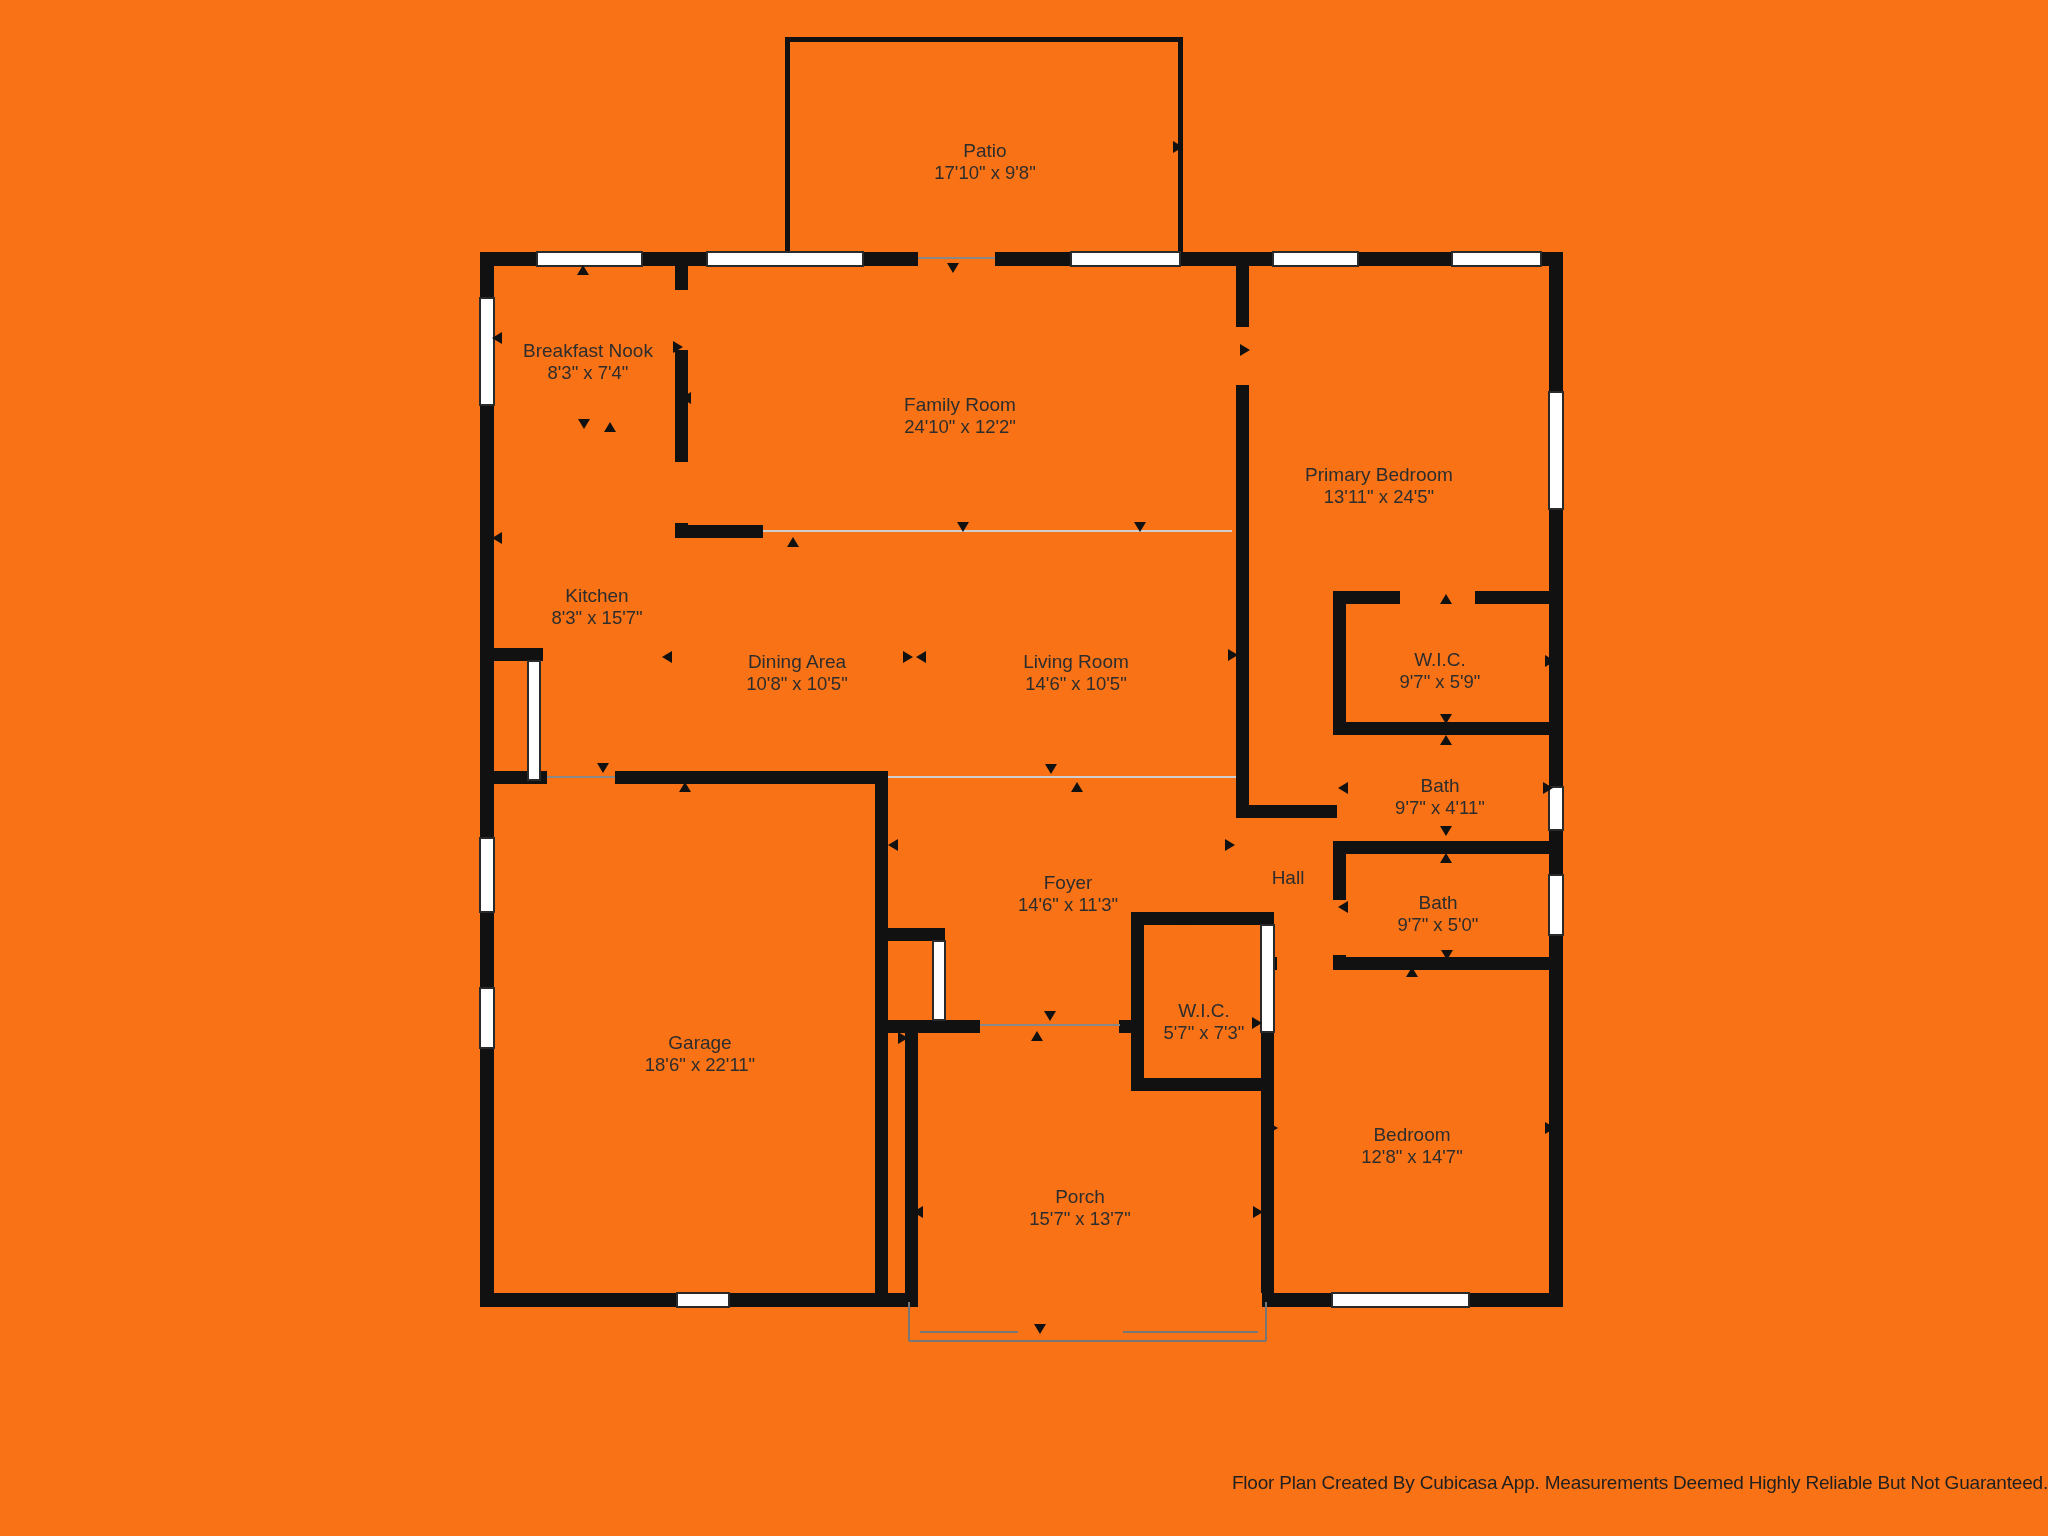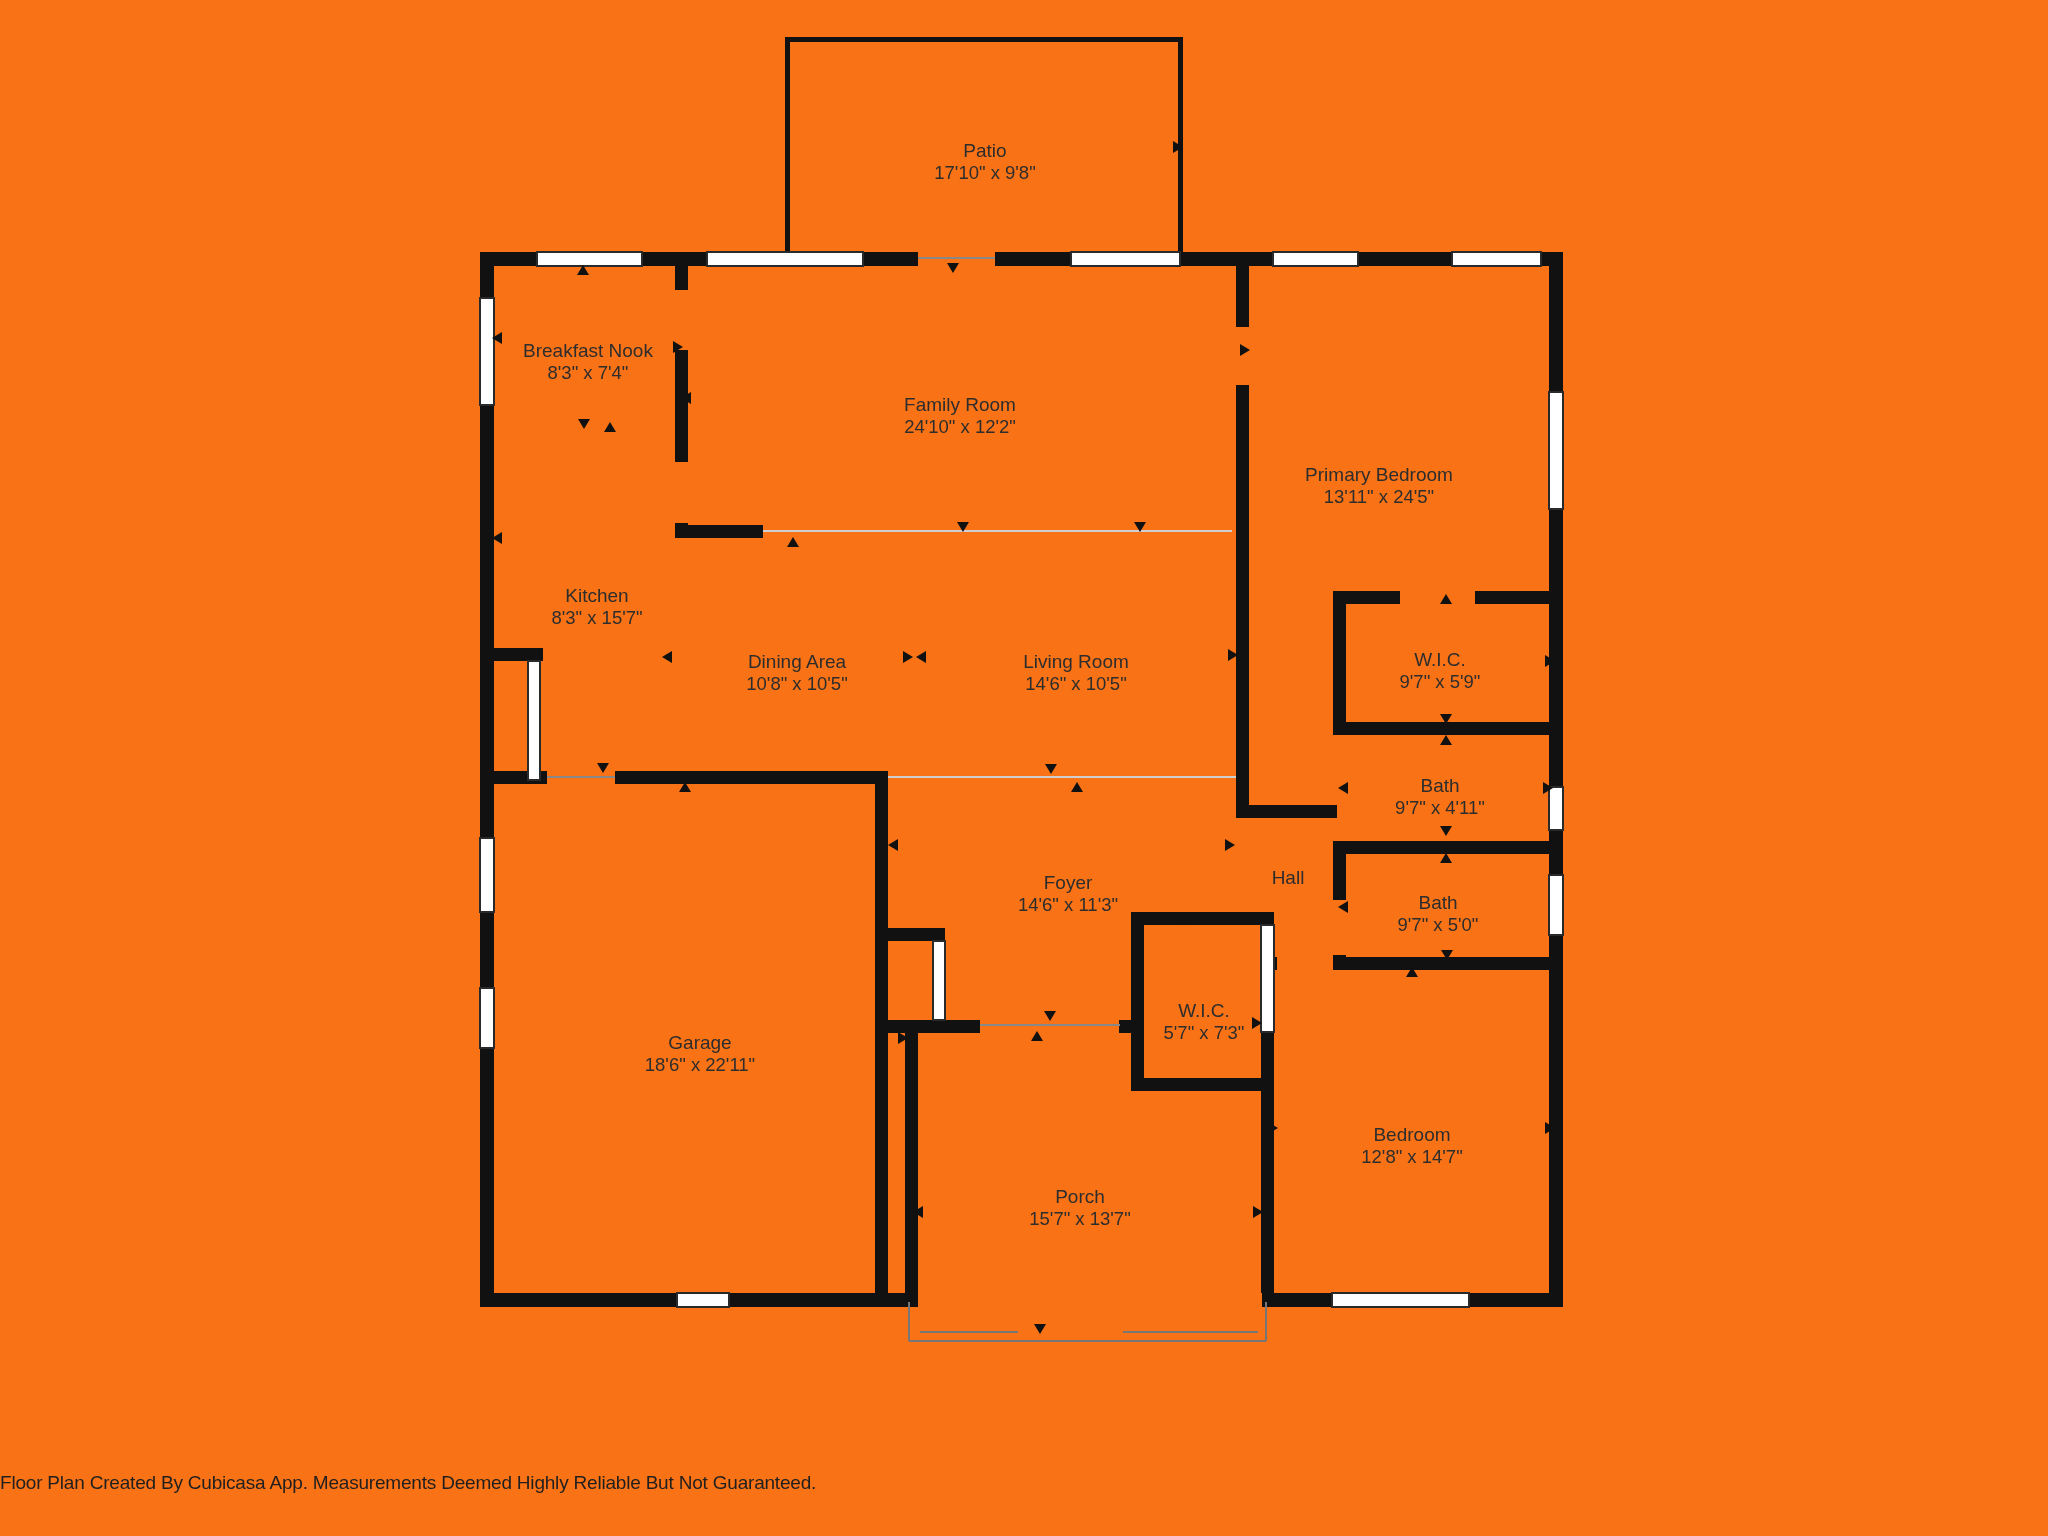--- a/index.html
+++ b/index.html
@@ -1,21 +1,21 @@
 <!DOCTYPE html>
 <html><head>
 <meta charset="utf-8">
 <style>
   html,body{margin:0;padding:0;background:#ffffff;width:2048px;height:1536px;overflow:hidden;}
   .stage{position:relative;width:2048px;height:1536px;background:#f97316;}
   svg text{font-family:"Liberation Sans",sans-serif;fill:#2d2d2d;}
   .room-name{font-size:19px;}
   .room-dims{font-size:18.5px;}
   .footer{
-    position:absolute;left:0;right:0;top:1472px;text-align:left;
+    position:absolute;left:0;right:0;top:1472px;text-align:right;
     font-family:"Liberation Sans",sans-serif;font-size:19px;color:#1f1f1f;
     letter-spacing:-0.2px;
   }
 </style>
 </head>
 <body>
 
 <div class="stage">
   <svg width="2048" height="1536" viewBox="0 0 2048 1536" xmlns="http://www.w3.org/2000/svg">
     <g>

